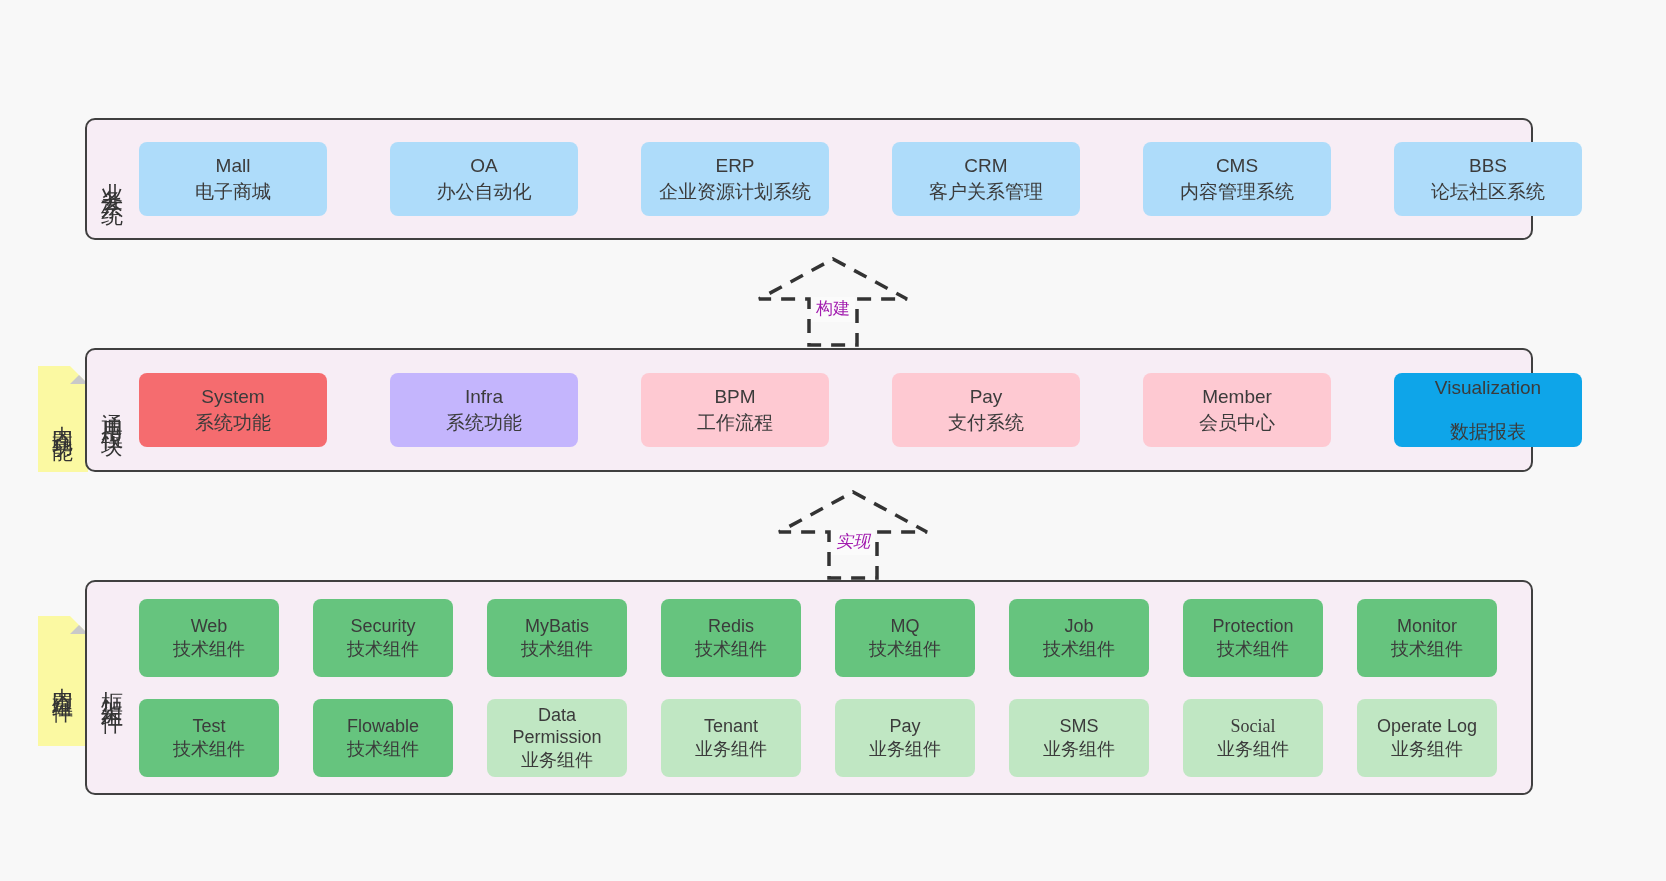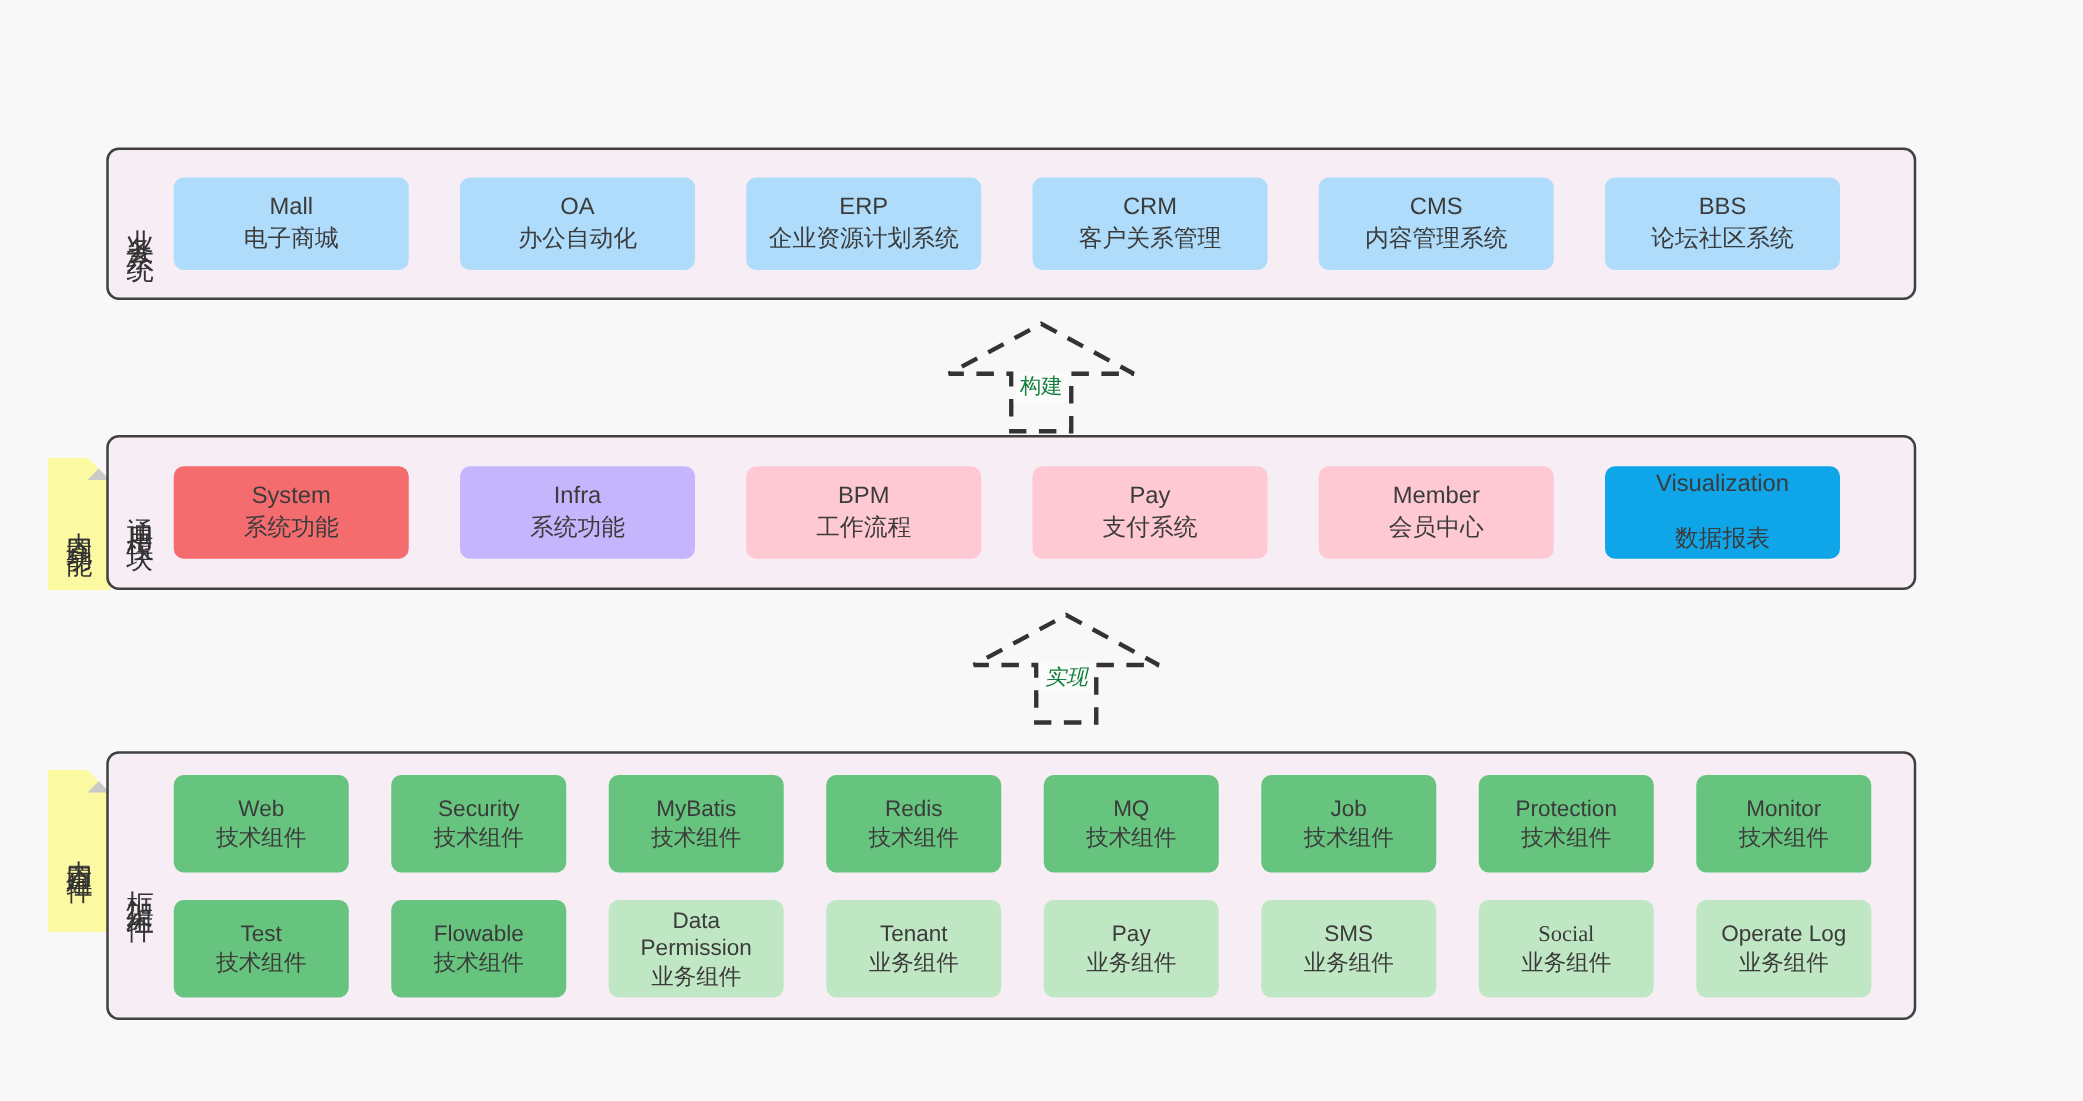--- a/index.html
+++ b/index.html
@@ -11,21 +11,21 @@
   .layer{
     position:absolute;left:85px;width:1448px;box-sizing:border-box;
     background:#f7edf5;border:2px solid #404040;border-radius:10px;
     display:flex;align-items:center;
   }
   .layer-label{
     writing-mode:vertical-rl;text-orientation:upright;
     font-size:22px;color:#333;letter-spacing:7px;line-height:1;
     margin-left:14px;flex:0 0 auto;
   }
-  .boxes{display:flex;gap:41px;margin-left:16px;}
+  .boxes{display:flex;gap:63px;margin-left:16px;}
   .box{
     width:188px;height:74px;border-radius:8px;box-sizing:border-box;
     display:flex;flex-direction:column;align-items:center;justify-content:center;
     text-align:center;font-size:19px;line-height:1.35;color:#3b3b3b;padding:2px 6px;
   }
   .layer-bottom{flex-direction:row;}
   .rows{display:flex;flex-direction:column;gap:22px;margin-left:16px;}
   .boxes.small{gap:34px;margin-left:0;}
   .box.small{width:140px;height:78px;font-size:18px;line-height:1.25;padding:2px 8px;}
   .sticky{
@@ -38,21 +38,21 @@
     border-left:18px solid transparent;border-bottom:18px solid #c9c9c9;
   }
   .sticky-label{
     writing-mode:vertical-rl;text-orientation:upright;
     font-size:21px;color:#333;letter-spacing:5px;line-height:1;position:relative;
   }
   .arrow{position:absolute;width:160px;height:96px;}
   .arrow svg{display:block;width:100%;height:100%;}
   .arrow-label{
     position:absolute;left:50%;top:44px;transform:translateX(-50%);
-    font-size:17px;color:#15803d;background:#fbfbfb;padding:3px 5px;line-height:1.1;
+    font-size:17px;color:#a21caf;background:#fbfbfb;padding:3px 5px;line-height:1.1;
     white-space:nowrap;
   }
 </style>
 </head>
 <body>
 
 <div class="canvas">
 
   <div class="sticky" style="top:366px;height:106px;">
     <span class="fold"></span>
@@ -130,21 +130,21 @@
     </div>
   </div>
 
   <div class="arrow" style="left:773px;top:486px;font-style:italic;">
     <svg viewBox="0 0 160 96">
       <polygon points="80,6 154,46 104,46 104,92 56,92 56,46 6,46" fill="#f8f8f8" stroke="#333333" stroke-width="3.5" stroke-dasharray="14 10"></polygon>
     </svg>
     <span class="arrow-label">实现</span>
   </div>
 
-  <div class="layer layer-bottom" style="top: 580px; height: 215px; background-color: rgb(247, 237, 245); margin-top: 21px;">
+  <div class="layer layer-bottom" style="top: 580px; height: 215px; background-color: rgb(247, 237, 245);">
     <div class="layer-label">框架组件</div>
     <div class="rows">
       <div class="boxes small">
         <div class="box small" style="background-color: rgb(102, 196, 126);">
           <span>Web</span>
           <span>技术组件</span>
         </div>
         <div class="box small" style="background-color: rgb(102, 196, 126);">
           <span>Security</span>
           <span>技术组件</span>

